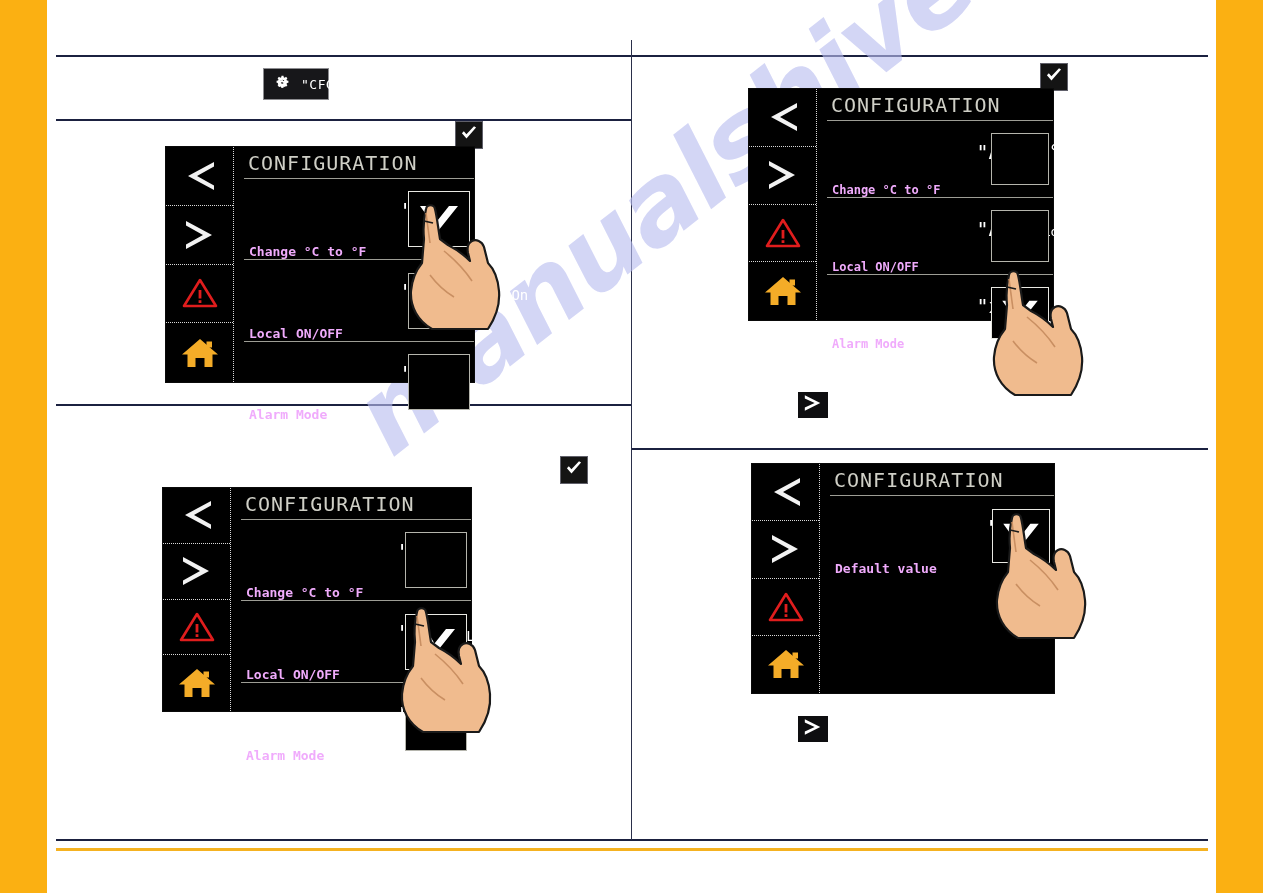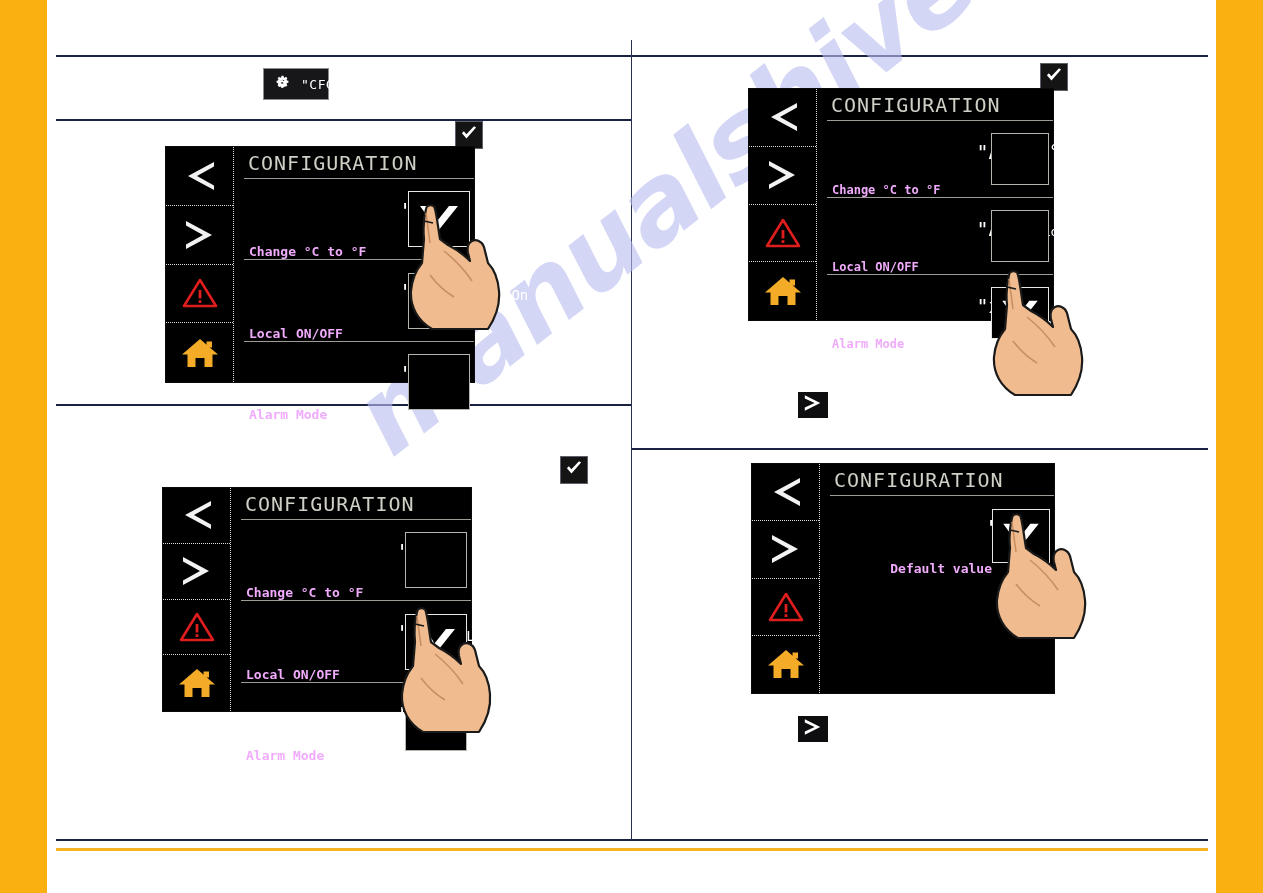--- a/index.html
+++ b/index.html
@@ -559,21 +559,21 @@
           <path d="M19 2 37 17.5 31.5 17.5 31.5 30 23.5 30 23.5 21 14.5 21 14.5 30 6.5 30 6.5 17.5 1 17.5z" fill="#f4ac28"></path>
           <rect x="25.5" y="4.5" width="5.5" height="6" fill="#f4ac28"></rect>
         </svg>
       </span>
     </div>
   </div>
   <div class="dev-body">
     <div class="dev-title" style="font-size:20px;">CONFIGURATION</div>
     <div class="dev-rows">
 
-      <div class="dev-row" style="flex:0 0 60px;border-bottom:none;text-align:right;">
+      <div class="dev-row" style="flex:0 0 60px;border-bottom:none;">
         <div class="row-text">
           <div class="row-line1" style="font-size:21px;">
             <span>"DeF"</span><span style="display:inline-block;width:8px;"></span><span>DeF</span>
           </div>
           <div class="row-line2" style="font-size:13px;">Default value</div>
         </div>
         <div class="row-box active" style="width:58px;height:54px;margin-right:4px;">
           <span>
             <svg width="40" height="28" viewBox="0 0 42 30">
                 <path d="M2 2 20 27 40 2 31 2 19.5 16.5 11 2z" fill="#ffffff"></path>

